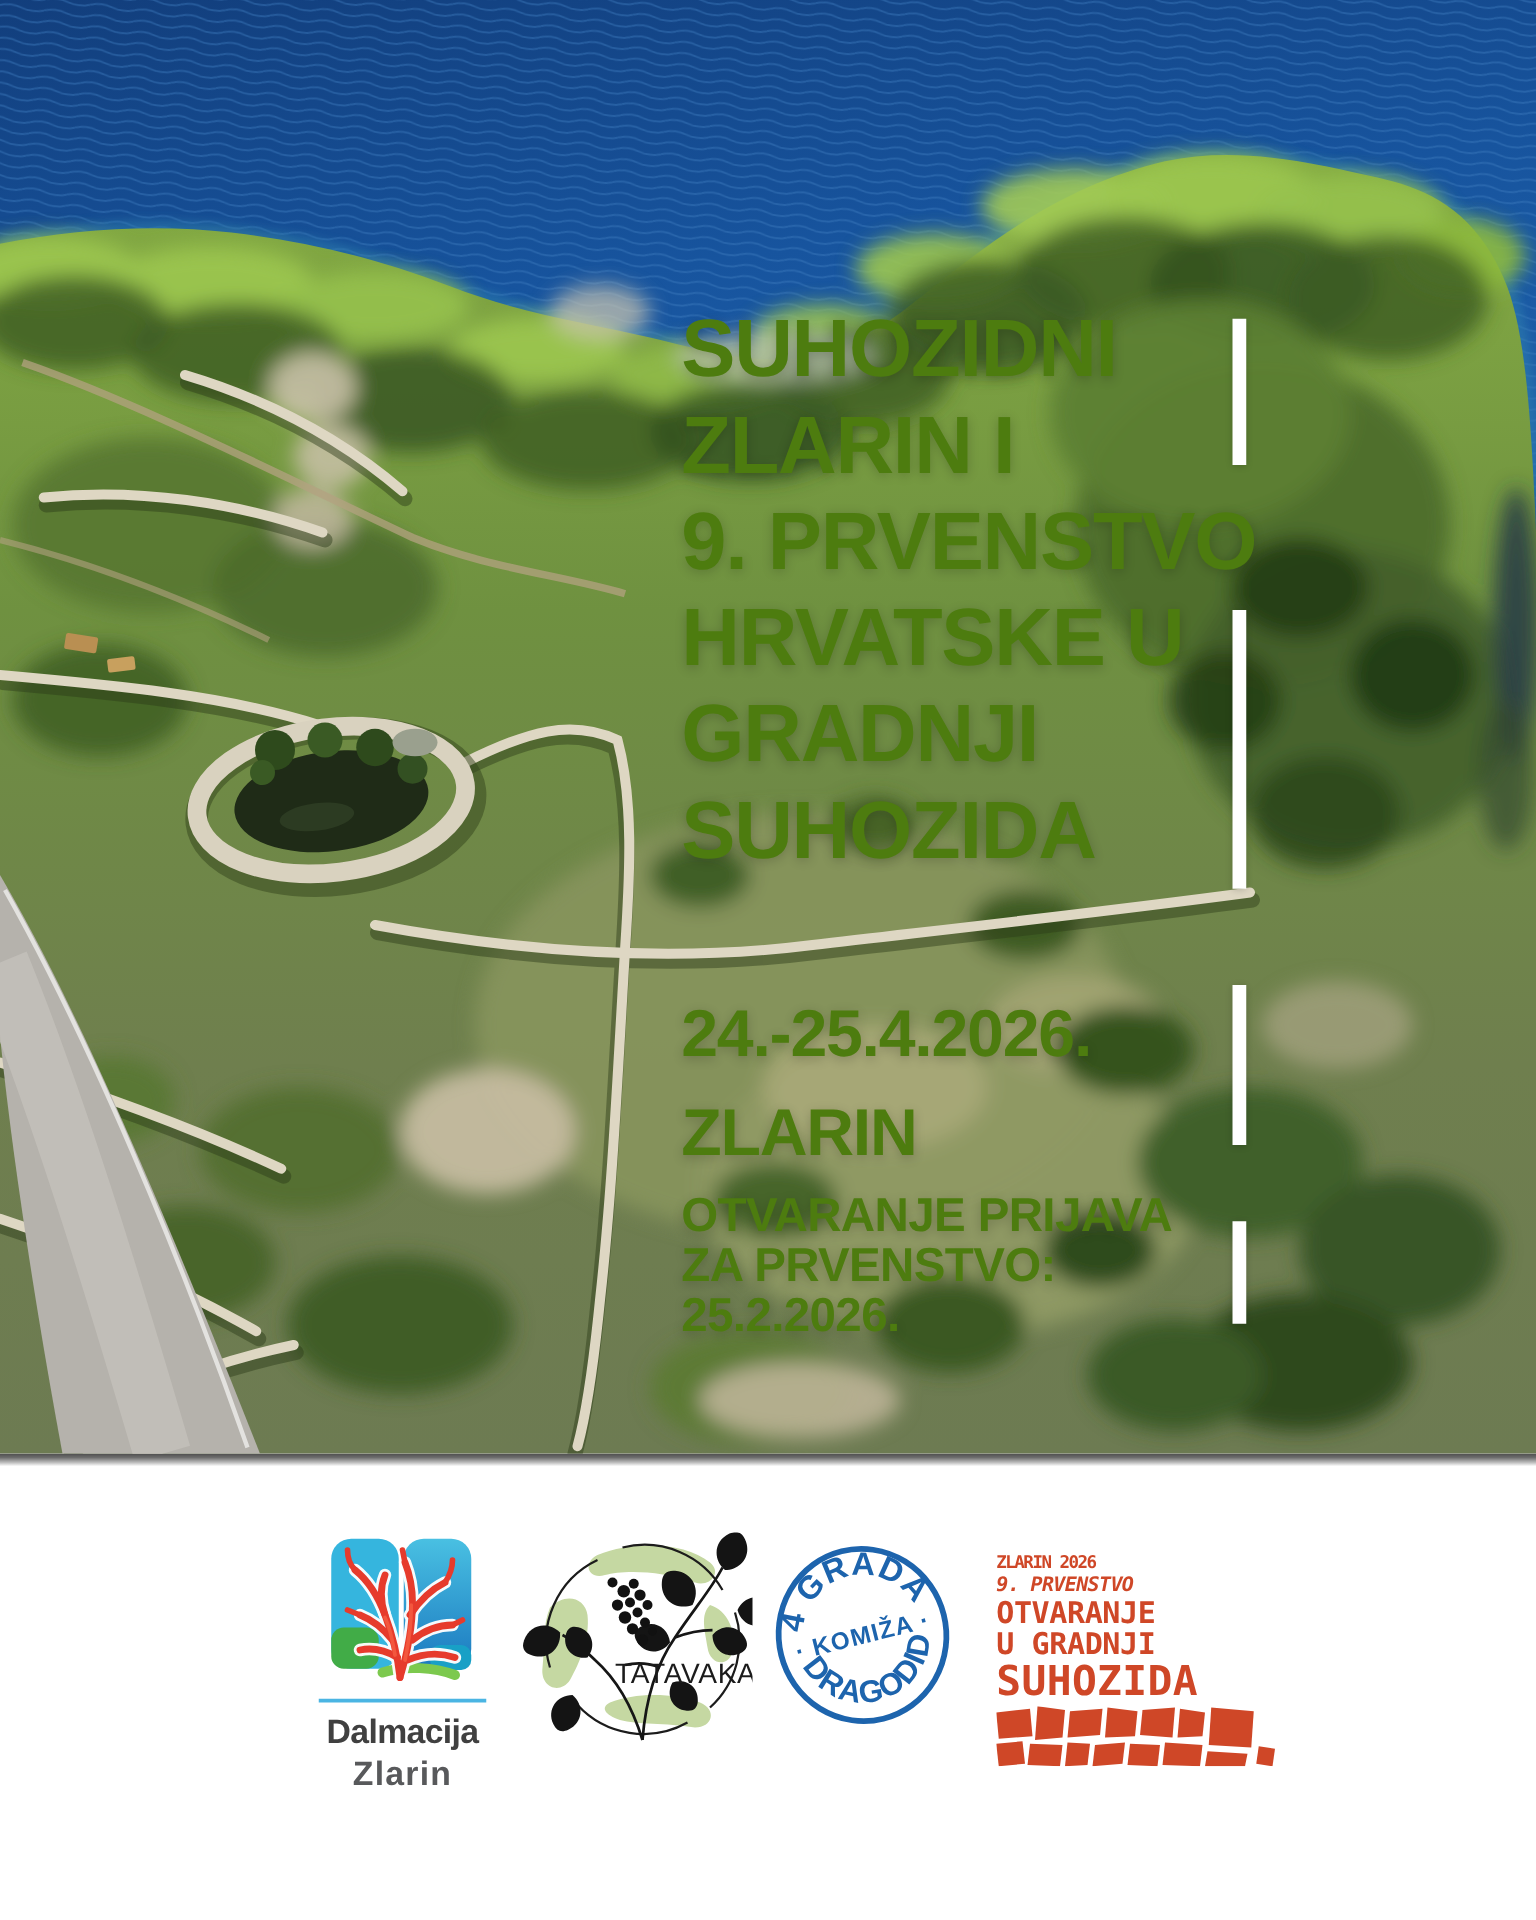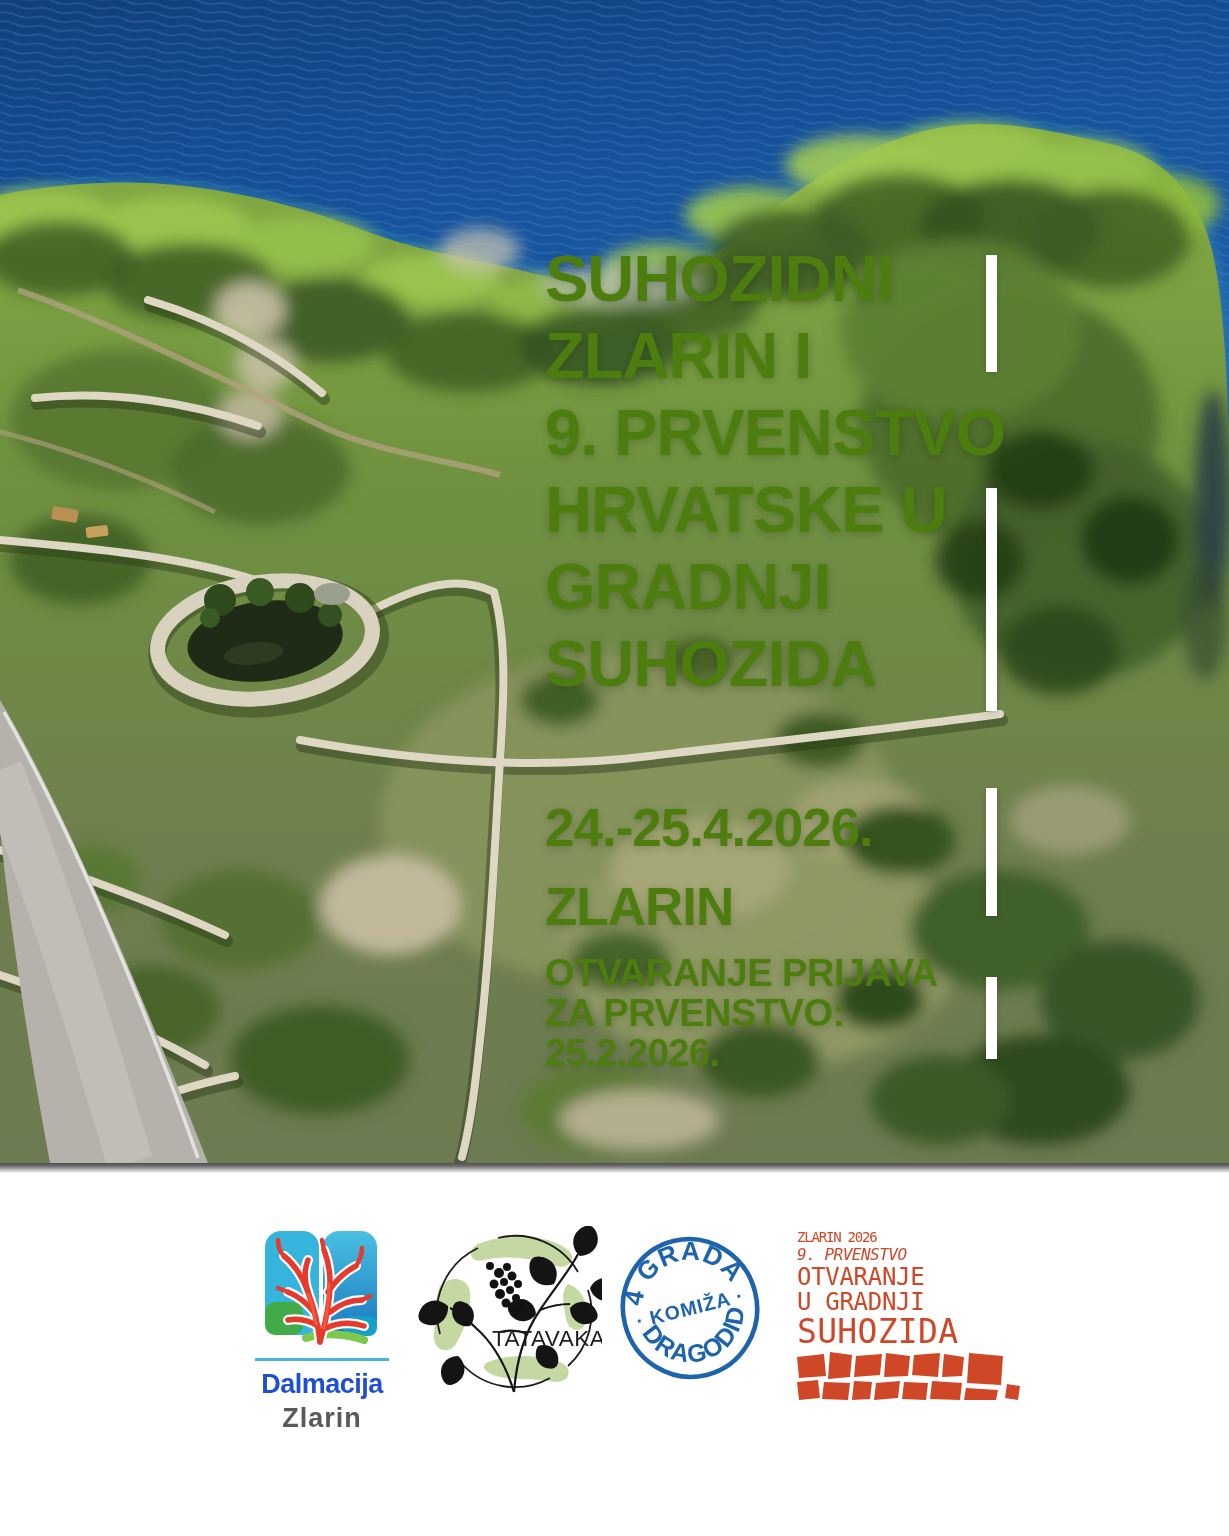--- a/index.html
+++ b/index.html
@@ -17,31 +17,31 @@
   .vbar.b1{top:255px;height:117px;}
   .vbar.b2{top:488px;height:223px;}
   .vbar.b3{top:788px;height:128px;}
   .vbar.b4{top:977px;height:82px;}
   .divider{position:absolute;left:0;top:1163px;width:1229px;height:10px;
         background:linear-gradient(180deg,#4f4f4f 0%,#6d6d6d 30%,#bdbdbd 70%,#ffffff 100%);}
   .logo-strip{position:absolute;left:0;top:1173px;width:1229px;height:363px;background:#fff;}
   
   .dalmacija{position:absolute;left:230px;top:55px;width:184px;text-align:center;}
   .dalmacija .rule{width:134px;height:3px;margin:4px auto 0;background:#4ab5e3;}
-  .dal-title{font-size:27px;font-weight:bold;color:#1d4ed8;margin-top:8px;letter-spacing:-0.5px;}
+  .dal-title{font-size:27px;font-weight:bold;color:#404040;margin-top:8px;letter-spacing:-0.5px;}
   .dal-sub{font-size:27px;font-weight:bold;color:#58595b;margin-top:3px;letter-spacing:1px;}
   
   .tatavaka{position:absolute;left:418px;top:53px;}
   .tatavaka text{font-family:"Liberation Sans",sans-serif;}
   
   .stamp{position:absolute;left:612px;top:61px;}
   .stamp text{font-family:"Liberation Sans",sans-serif;font-weight:bold;}
   
-  .champ{position:absolute;left:797px;top:57px;color:#cf4727;
-         font-family:"DejaVu Sans Mono",monospace;font-weight:normal;white-space:nowrap;}
+  .champ{position:absolute;left:797px;top:70px;color:#cf4727;
+         font-family:"DejaVu Sans Mono",monospace;font-weight:bold;white-space:nowrap;}
   .champ .c1{font-size:14px;line-height:15px;letter-spacing:-1.2px;}
   .champ .c2{font-size:16px;line-height:20px;letter-spacing:-0.5px;font-style:italic;}
   .champ .c3{font-size:24px;line-height:25px;letter-spacing:-0.3px;}
   .champ .c4{font-size:24px;line-height:25px;letter-spacing:-0.3px;}
   .champ .c5{font-size:33px;line-height:34px;letter-spacing:0.3px;}
   .champ svg{display:block;margin-top:3px;}
 </style>
 </head>
 <body>
 

